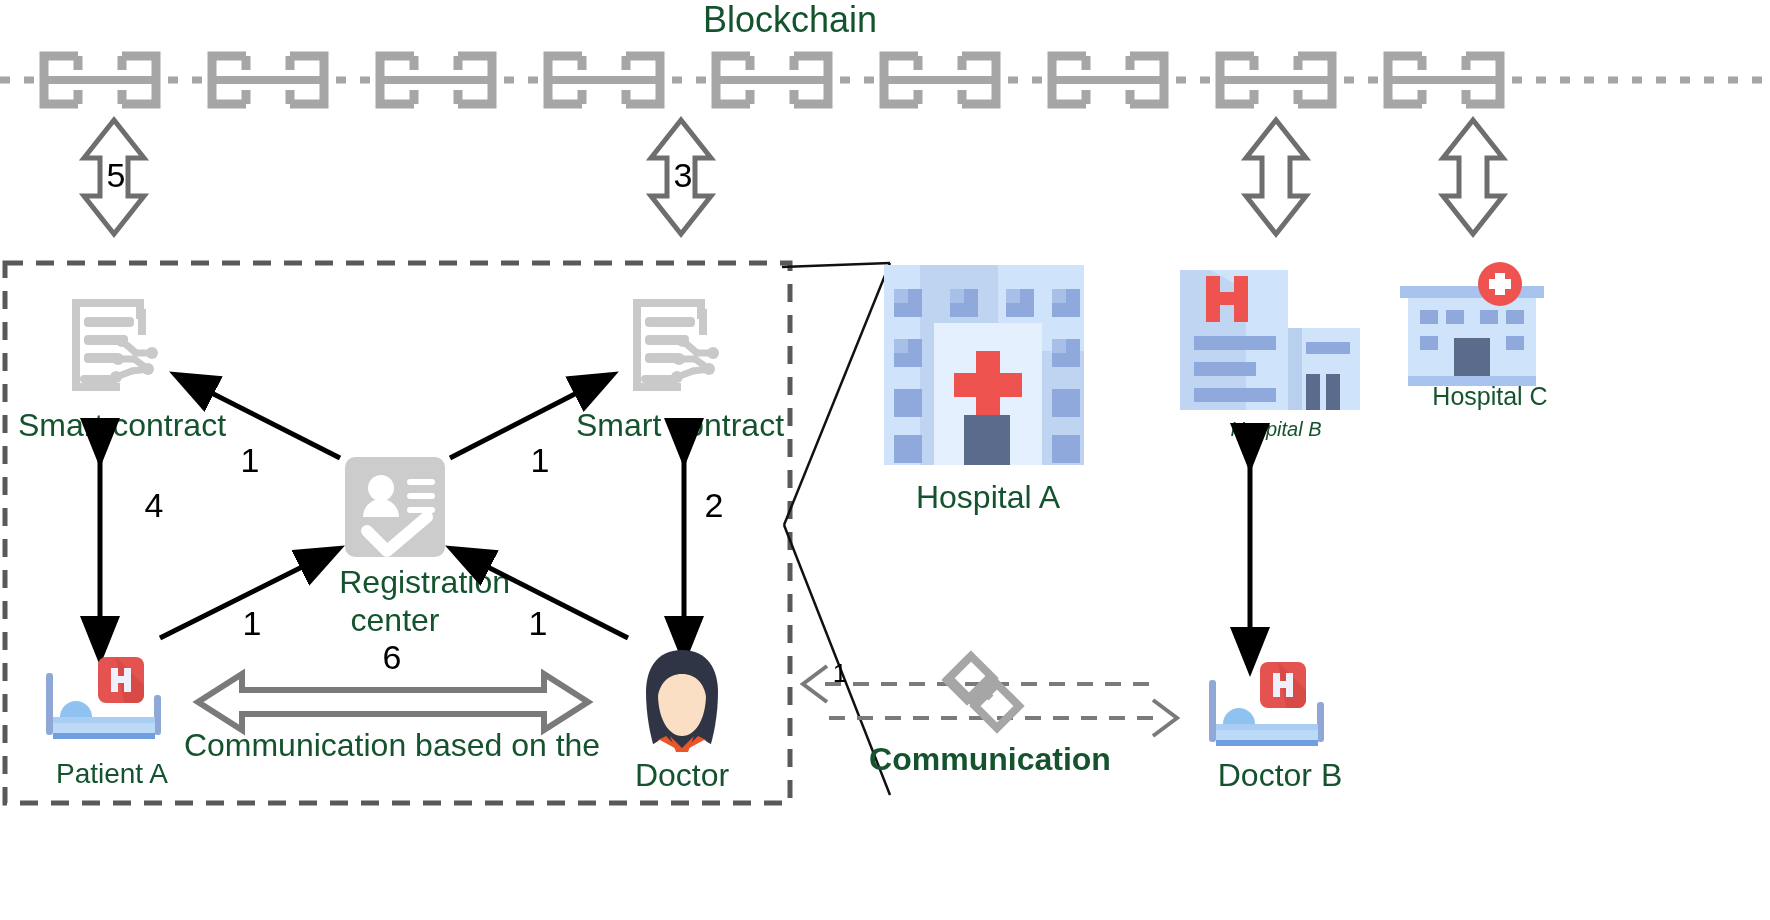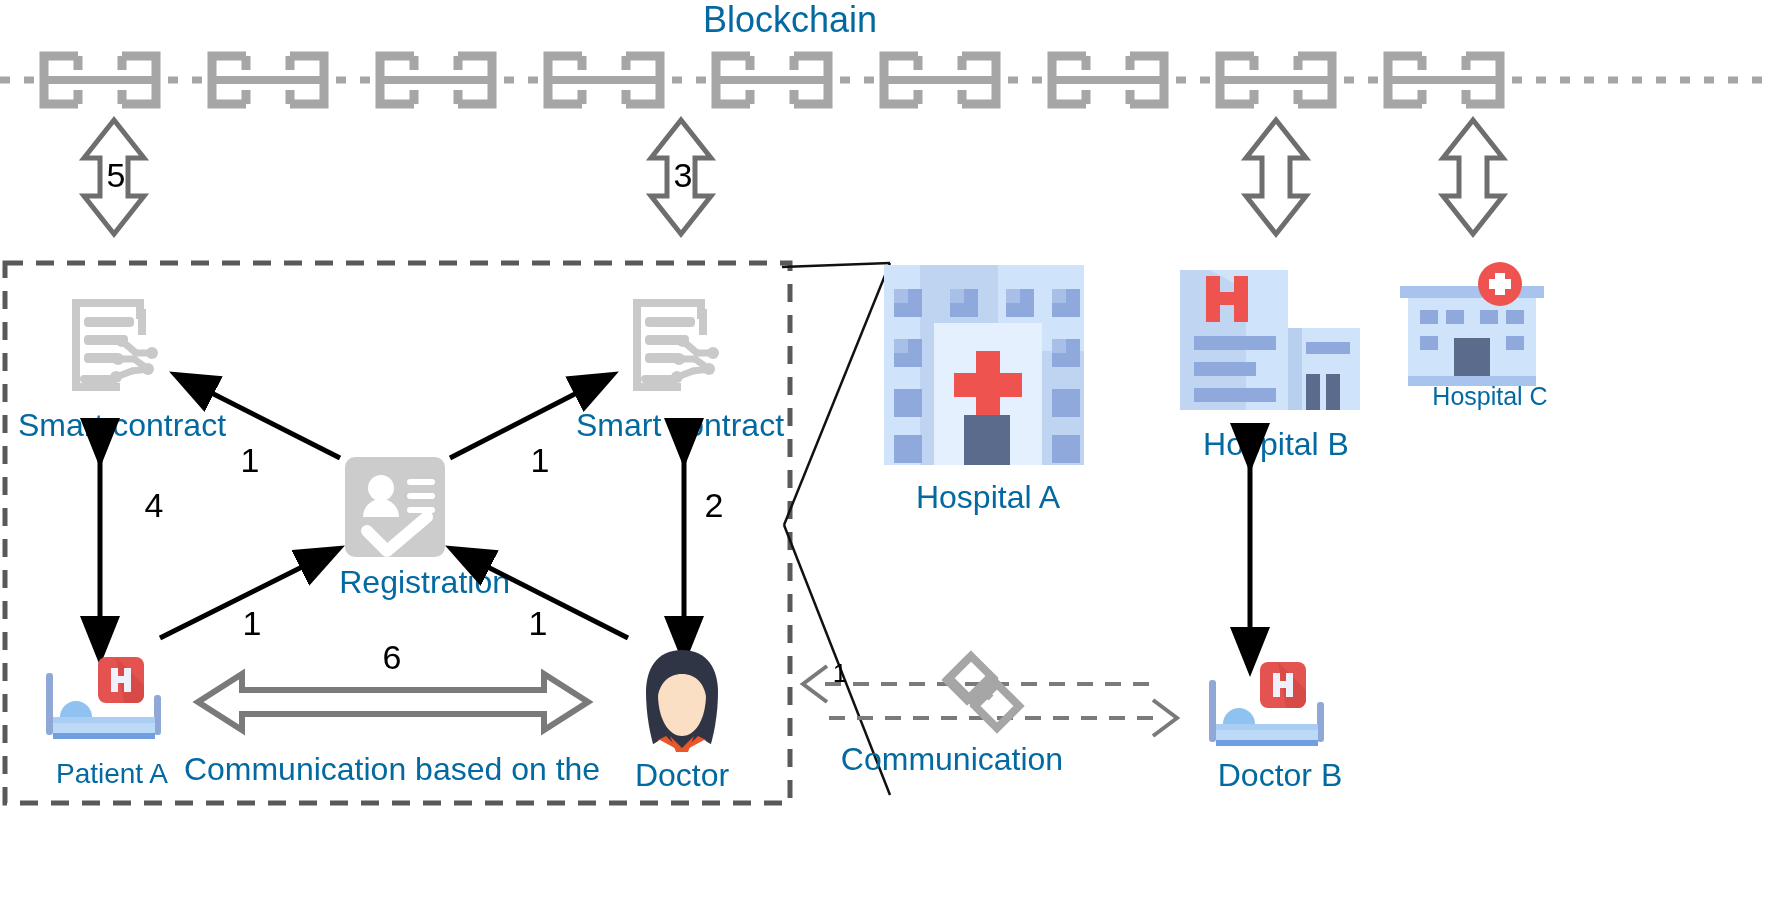--- a/index.html
+++ b/index.html
@@ -18,21 +18,21 @@
   #stage {
     position: absolute;
     left: 0; top: 0;
     width: 1770px;
     height: 920px;
   }
   .abs { position: absolute; }
   .label {
     position: absolute;
     text-align: center;
-    color: #0369a1;
+    color: #14532d;
     line-height: 1.12;
     white-space: pre;
   }
   .num {
     position: absolute;
     font-size: 34px;
     color: #000;
     text-align: center;
     line-height: 1;
   }
@@ -188,20 +188,21 @@
   <svg class="abs" style="left:343px; top:455px;" width="104" height="104" viewBox="0 0 104 104">
     <rect x="2" y="2" width="100" height="100" rx="10" fill="#cccccc"></rect>
     <circle cx="38" cy="33" r="13" fill="#ffffff"></circle>
     <path d="M20 62 a18 18 0 0 1 36 0 Z" fill="#ffffff"></path>
     <rect x="64" y="24" width="28" height="6" rx="3" fill="#ffffff"></rect>
     <rect x="64" y="38" width="28" height="6" rx="3" fill="#ffffff"></rect>
     <rect x="64" y="52" width="28" height="6" rx="3" fill="#ffffff"></rect>
     <path d="M24 76 L44 96 L84 62" fill="none" stroke="#ffffff" stroke-width="12" stroke-linecap="round" stroke-linejoin="round"></path>
   </svg>
   <div class="label" style="left:280px; top:565px; width:230px; font-size:32px;text-align:right;">Registration</div>
+  <div class="label" style="left:280px; top:603px; width:230px; font-size:32px;">center</div>
 
   <svg class="abs" style="left:0px; top:258px;" width="900" height="550" viewBox="0 0 900 550">
     <defs>
       <marker id="ah" markerWidth="10" markerHeight="10" refX="8" refY="4" orient="auto">
         <path d="M0 0 L10 4 L0 8 Z" fill="#000"></path>
       </marker>
     </defs>
 
     <line x1="340" y1="200" x2="178" y2="118" stroke="#000" stroke-width="5" marker-end="url(#ah)"></line>
 
@@ -247,21 +248,21 @@
     <path d="M36 88 L52 104 L68 88 L76 92 L80 108 L24 108 L28 92 Z" fill="#e8562a"></path>
     <path d="M30 92 L52 104 L74 92 L84 98 L88 110 L16 110 L20 98 Z" fill="#ffffff"></path>
     <path d="M40 88 L52 100 L64 88 L58 104 L46 104 Z" fill="#e8562a"></path>
   </svg>
   <div class="label" style="left:592px; top:758px; width:180px; font-size:32px;">Doctor</div>
 
   <svg class="abs" style="left:196px; top:672px;" width="394" height="60" viewBox="0 0 394 60">
     <path d="M46 2 L46 18 L348 18 L348 2 L392 30 L348 58 L348 42 L46 42 L46 58 L2 30 Z" fill="#ffffff" stroke="#7a7a7a" stroke-width="6" stroke-linejoin="miter"></path>
   </svg>
   <div class="num" style="left:372px; top:640px; width:40px;">6</div>
-  <div class="label" style="left:172px; top:728px; width:440px; font-size:32px;margin-top:24px;">Communication based on the</div>
+  <div class="label" style="left:172px; top:728px; width:440px; font-size:32px;">Communication based on the</div>
 
   <svg class="abs" style="left:884px; top:265px;" width="206" height="206" viewBox="0 0 206 206">
     <rect x="0" y="0" width="200" height="200" fill="#cfe3fb"></rect>
     <polygon points="36,0 36,200 200,200 200,86 114,86 114,0" fill="#b9cfee" opacity="0.75"></polygon>
     <rect x="50" y="58" width="108" height="142" fill="#e4f0fd"></rect>
 
     <g fill="#8fa9dd">
       <rect x="10" y="24" width="28" height="28"></rect>
       <rect x="10" y="74" width="28" height="28"></rect>
       <rect x="10" y="124" width="28" height="28"></rect>
@@ -304,21 +305,21 @@
       <rect x="14" y="92" width="62" height="14"></rect>
       <rect x="14" y="118" width="82" height="14"></rect>
     </g>
 
     <rect x="108" y="58" width="72" height="82" fill="#cfe3fb"></rect>
     <rect x="108" y="58" width="14" height="82" fill="#b9cfee"></rect>
     <rect x="126" y="72" width="44" height="12" fill="#8fa9dd"></rect>
     <rect x="126" y="104" width="14" height="36" fill="#5b6b8c"></rect>
     <rect x="146" y="104" width="14" height="36" fill="#5b6b8c"></rect>
   </svg>
-  <div class="label" style="left:1178px; top:427px; width:196px; font-size:32px;">Hospital B</div>
+  <div class="label" style="left:1178px; top:418px; width:196px; font-size:20px;font-style:italic;">Hospital B</div>
 
   <svg class="abs" style="left:1400px; top:268px;" width="144" height="124" viewBox="0 0 144 124">
     <rect x="8" y="18" width="128" height="96" fill="#cfe3fb"></rect>
     <rect x="0" y="18" width="144" height="12" fill="#a9c3ef"></rect>
     <g fill="#8fa9dd">
       <rect x="20" y="42" width="18" height="14"></rect>
       <rect x="46" y="42" width="18" height="14"></rect>
       <rect x="80" y="42" width="18" height="14"></rect>
       <rect x="106" y="42" width="18" height="14"></rect>
       <rect x="20" y="68" width="18" height="14"></rect>
@@ -371,15 +372,15 @@
       <path d="M34 8 L12 30 L32 50 L54 28"></path>
       <path d="M54 28 L34 8" opacity="0"></path>
       <path d="M12 30 L32 50" opacity="0"></path>
       <path d="M30 22 L52 44 L32 64 L10 42 Z" opacity="0"></path>
       <path d="M36 6 L58 28 L36 50 L14 28 Z"></path>
       <path d="M62 34 L84 56 L62 78 L40 56 Z"></path>
       <line x1="44" y1="36" x2="56" y2="48" stroke-width="7"></line>
     </g>
   </svg>
   <div class="num" style="left:825px; top:660px; width:30px; font-size:26px;">1</div>
-  <div class="label" style="left:792px; top:742px; width:320px; font-size:32px;">Communication</div>
+  <div class="label" style="left:830px; top:742px; width:320px; font-size:32px;font-weight:bold;">Communication</div>
 
 </div>
 
 </body></html>

